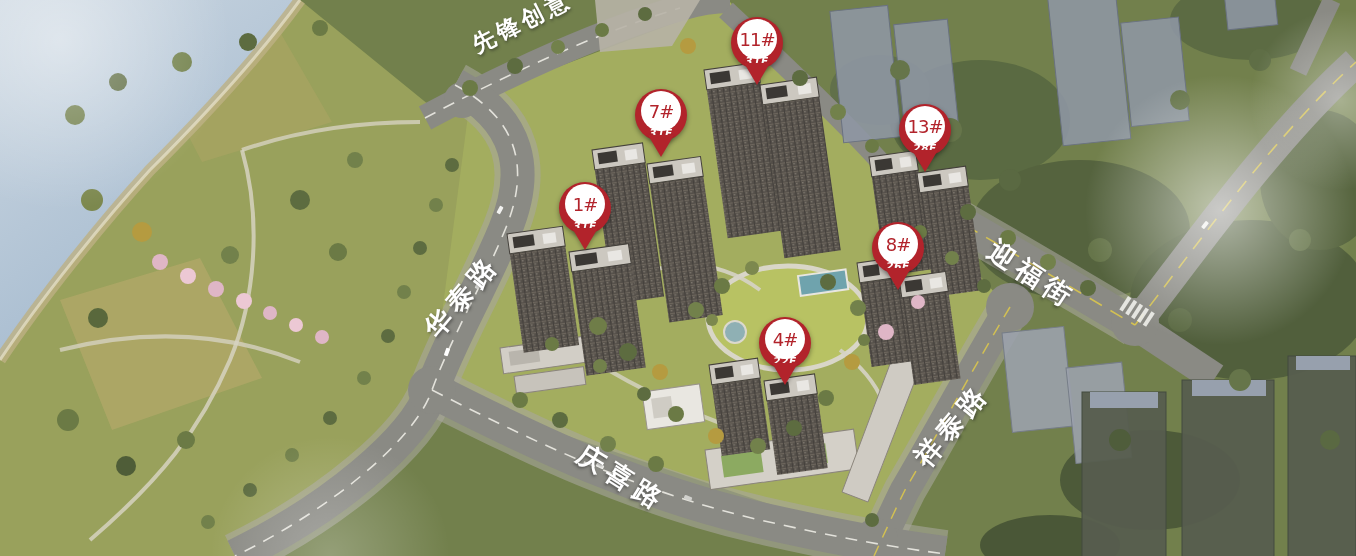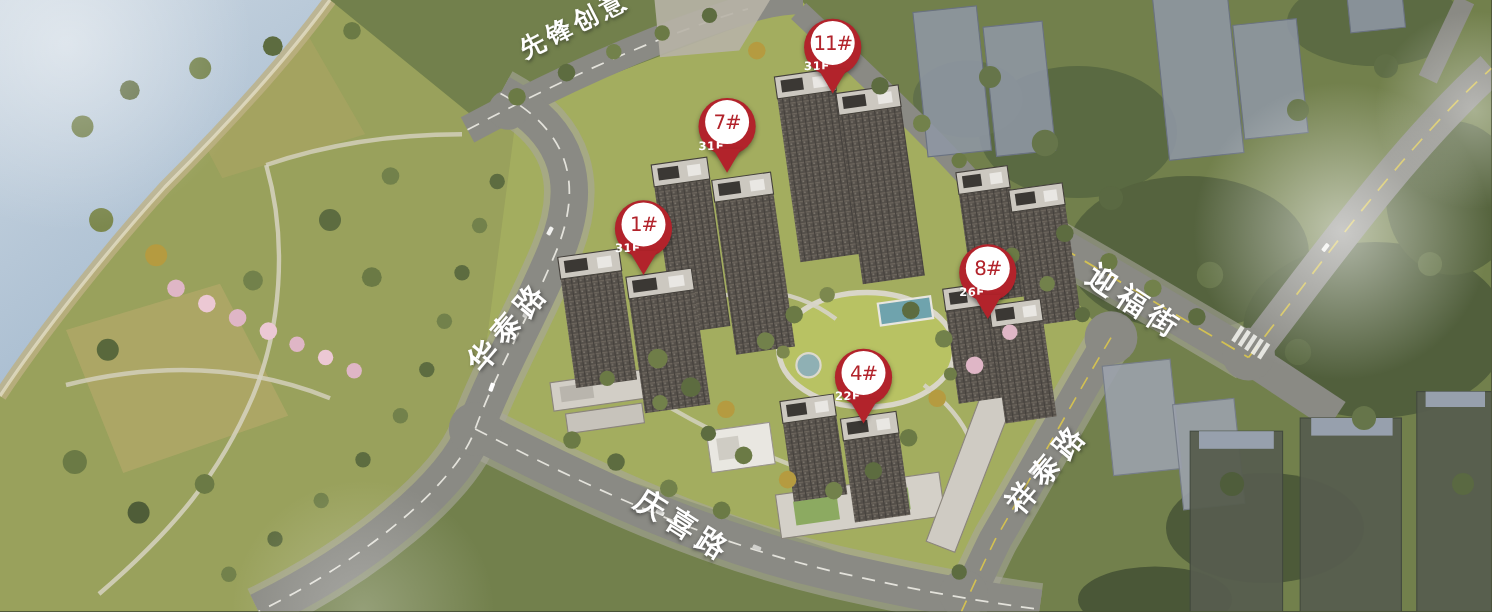--- a/index.html
+++ b/index.html
@@ -24,22 +24,22 @@
     background:var(--pin-red,#b2232b);
     box-shadow:0 2px 5px rgba(0,0,0,.4);
   }
   .pin-num{
     position:absolute;top:2px;left:6px;width:40px;height:40px;border-radius:50%;
     background:var(--pin-white,#fff);
     display:flex;align-items:center;justify-content:center;
     color:var(--pin-red,#b2232b);font-weight:normal;font-size:18px;letter-spacing:-1px;
   }
   .pin-floor{
-    position:absolute;bottom:2px;left:0;right:0;text-align:left;
-    color:#fff;font-size:10.5px;font-weight:bold;letter-spacing:.5px;
+    position:absolute;bottom:2px;left:0;right:0;text-align:center;
+    color:#fff;font-size:10.5px;font-weight:bold;letter-spacing:.5px;font-style:italic;
   }
   .pin-tail{
     position:absolute;top:46px;left:50%;transform:translateX(-50%);
     width:0;height:0;border-left:13px solid transparent;border-right:13px solid transparent;
     border-top:22px solid var(--pin-red,#b2232b);
     filter:drop-shadow(0 2px 2px rgba(0,0,0,.3));
   }
 </style>
 </head>
 <body>
@@ -402,20 +402,27 @@
   </div>
 
   <div class="pin" style="left:661px;top:157px;">
     <div class="pin-head">
       <div class="pin-num">7#</div>
       <div class="pin-floor">31F</div>
     </div>
     <div class="pin-tail"></div>
   </div>
 
+  <div class="pin" style="left:925px;top:172px;">
+    <div class="pin-head">
+      <div class="pin-num">13#</div>
+      <div class="pin-floor">28F</div>
+    </div>
+    <div class="pin-tail"></div>
+  </div>
 
   <div class="pin" style="left:585px;top:250px;">
     <div class="pin-head">
       <div class="pin-num">1#</div>
       <div class="pin-floor">31F</div>
     </div>
     <div class="pin-tail"></div>
   </div>
 
   <div class="pin" style="left:898px;top:290px;">

